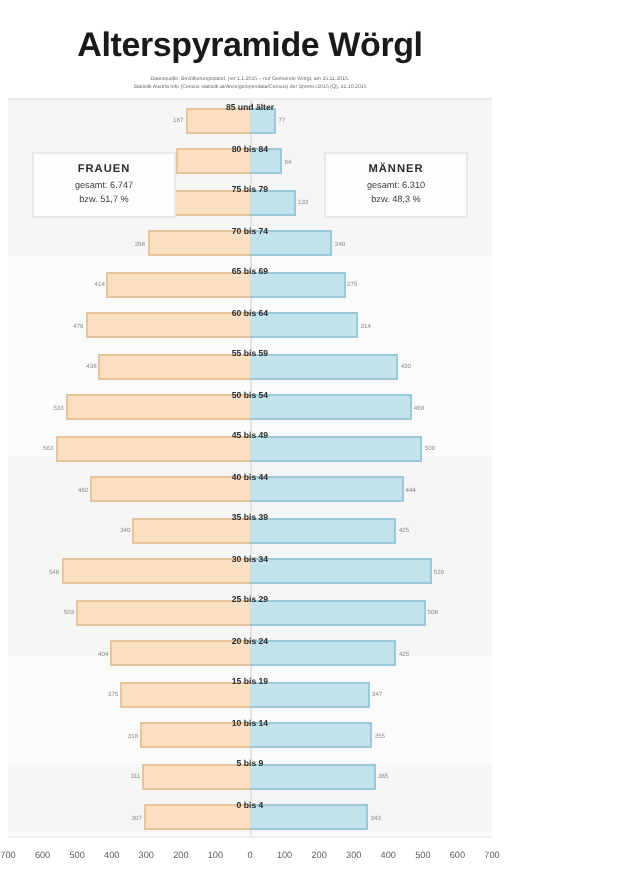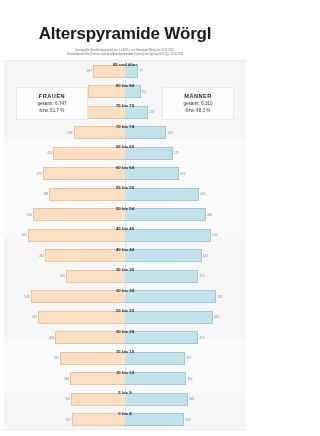--- a/index.html
+++ b/index.html
@@ -16,21 +16,21 @@
   }
 
   
   .header { padding: 4px 6px 0 6px; text-align: center; }
   .title {
     font-size: 17px;
     font-weight: bold;
     color: #1a1a1a;
     letter-spacing: -0.2px;
     line-height: 22px;
-    margin-top: 19px;
+    margin-top: 8px;
   }
   .subtitle {
     margin-top: 4px;
     font-size: 2.6px;
     line-height: 3.6px;
     color: #6a6a6a;
     font-weight: normal;
   }
   .subtitle div { white-space: nowrap; }
 

